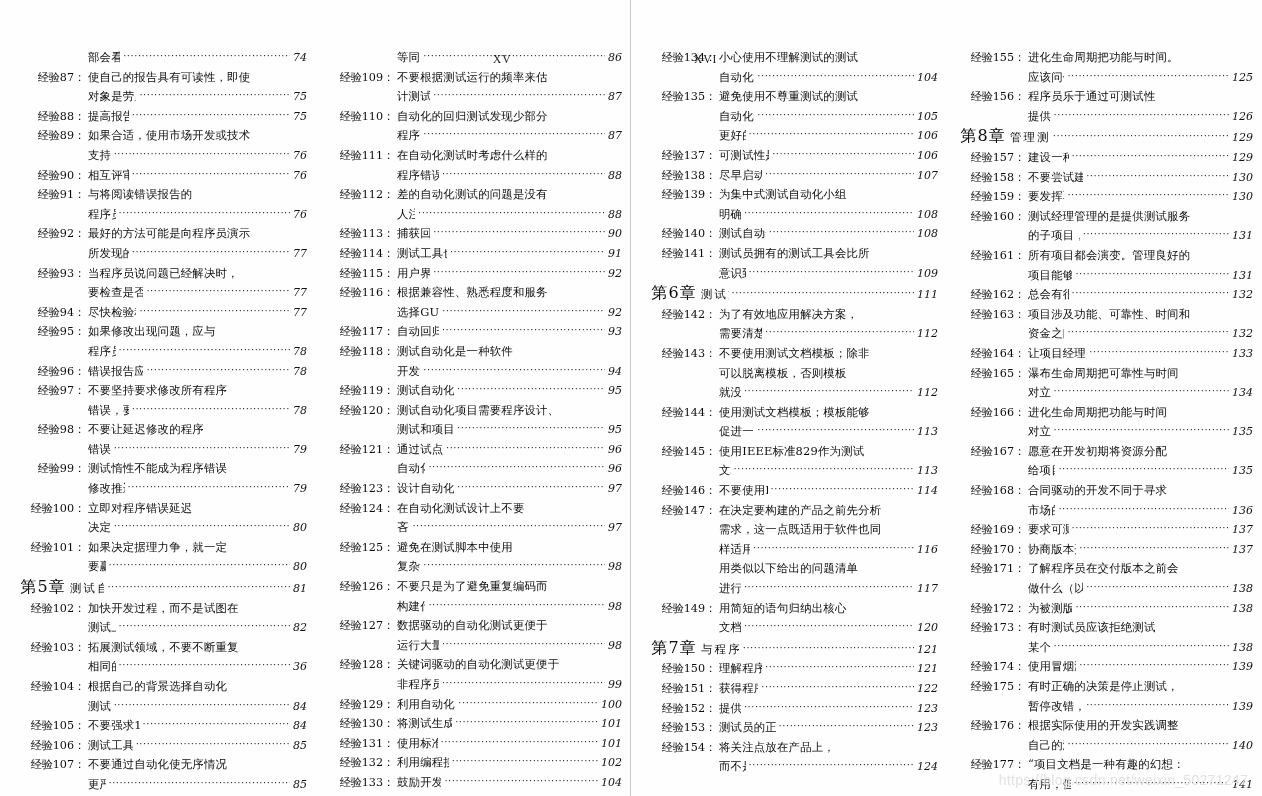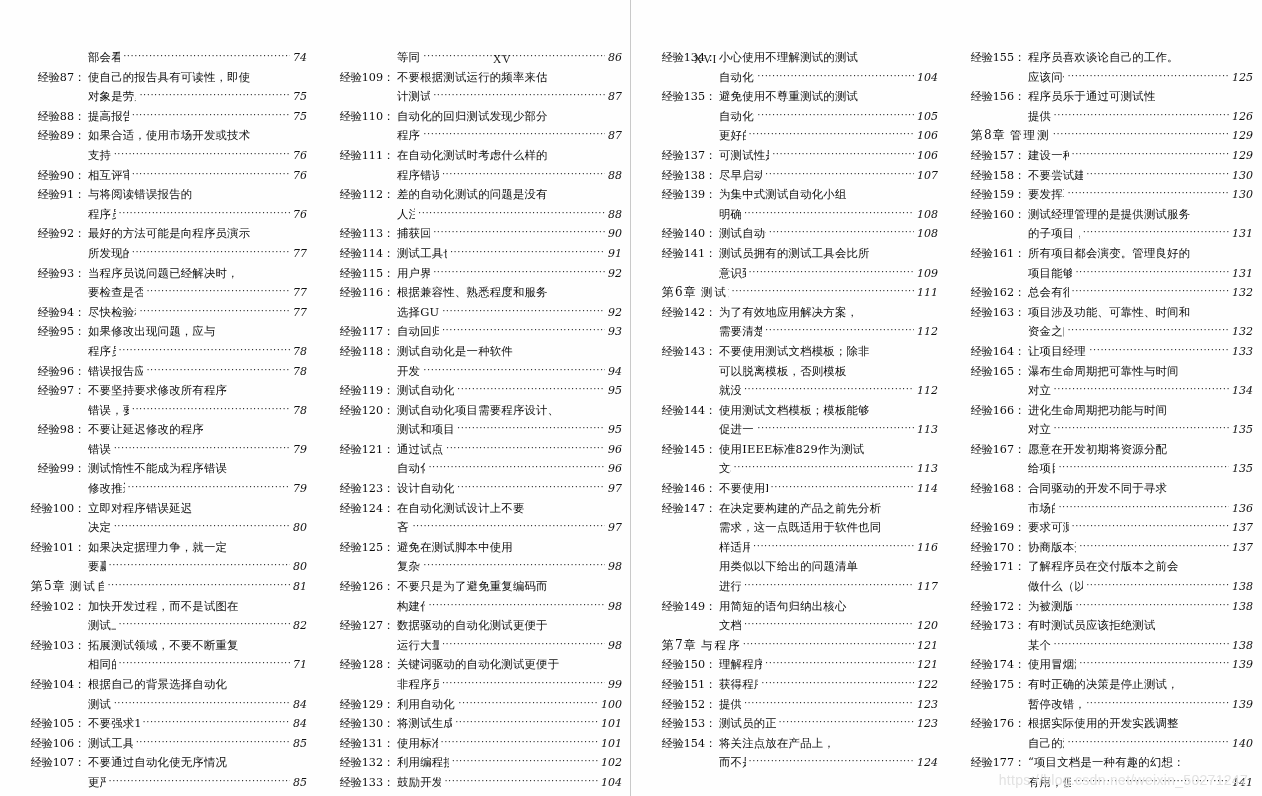--- a/index.html
+++ b/index.html
@@ -56,21 +56,21 @@
     white-space: nowrap;
   }
   .lbl {
     flex: 0 0 auto;
     text-align: right;
     font-size: 11.2px;
     letter-spacing: -0.1px;
   }
   
   .tip .lbl   { width: 78px; padding-right: 3px; }
-  .chap .lbl  { width: 60px; padding-right: 4px; font-size: 12px; letter-spacing: 1.2px;}
+  .chap .lbl  { width: 60px; padding-right: 4px; font-size: 16px; letter-spacing: 1.2px;}
   .cont .lbl  { width: 78px; }
 
   .txt {
     flex: 0 1 auto;
     overflow: hidden;
     text-overflow: clip;
     font-size: 11.4px;
     letter-spacing: 0.2px;
   }
   .chap .txt { letter-spacing: 2.2px; }
@@ -275,21 +275,21 @@
             <span class="pg">82</span>
           </div>
           <div class="line tip nodots">
             <span class="lbl">经验103：</span>
             <span class="txt">拓展测试领域，不要不断重复</span>
           </div>
           <div class="line tip cont">
             <span class="lbl"></span>
             <span class="txt">相同的测试</span>
             <span class="dots"></span>
-            <span class="pg">71</span>
+            <span class="pg">36</span>
           </div>
           <div class="line tip nodots">
             <span class="lbl">经验104：</span>
             <span class="txt">根据自己的背景选择自动化</span>
           </div>
           <div class="line tip cont">
             <span class="lbl"></span>
             <span class="txt">测试策略</span>
             <span class="dots"></span>
             <span class="pg">84</span>
@@ -725,21 +725,21 @@
           <div class="line tip cont">
             <span class="lbl"></span>
             <span class="txt">而不是人上</span>
             <span class="dots"></span>
             <span class="pg">124</span>
           </div>
         </div>
       <div class="col c2">
           <div class="line tip nodots">
             <span class="lbl">经验155：</span>
-            <span class="txt">程序员喜欢谈论自己的工作。</span>
+            <span class="txt">进化生命周期把功能与时间。</span>
           </div>
           <div class="line tip cont">
             <span class="lbl"></span>
             <span class="txt">应该问他们问题</span>
             <span class="dots"></span>
             <span class="pg">125</span>
           </div>
           <div class="line tip nodots">
             <span class="lbl">经验156：</span>
             <span class="txt">程序员乐于通过可测试性</span>

